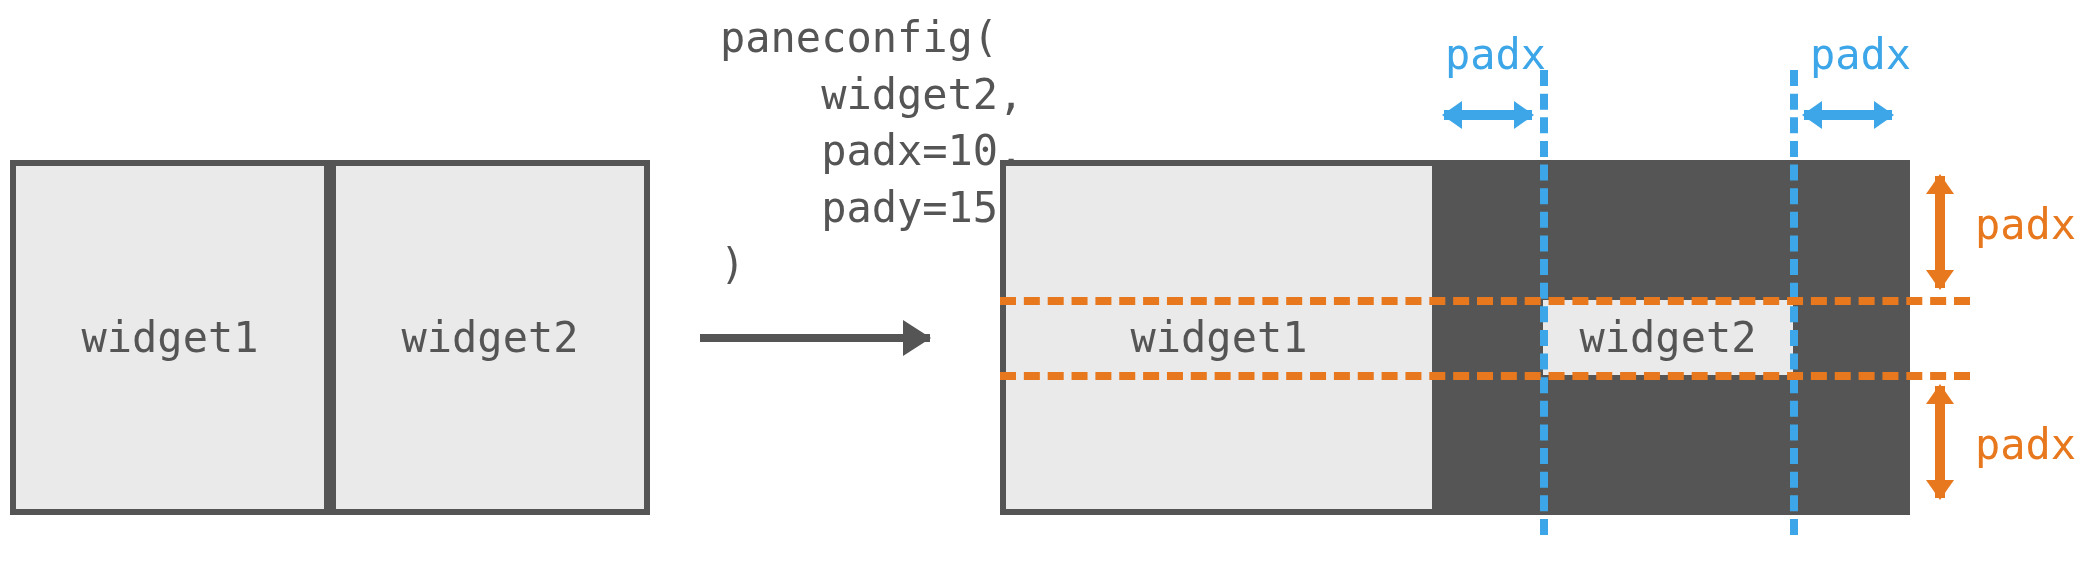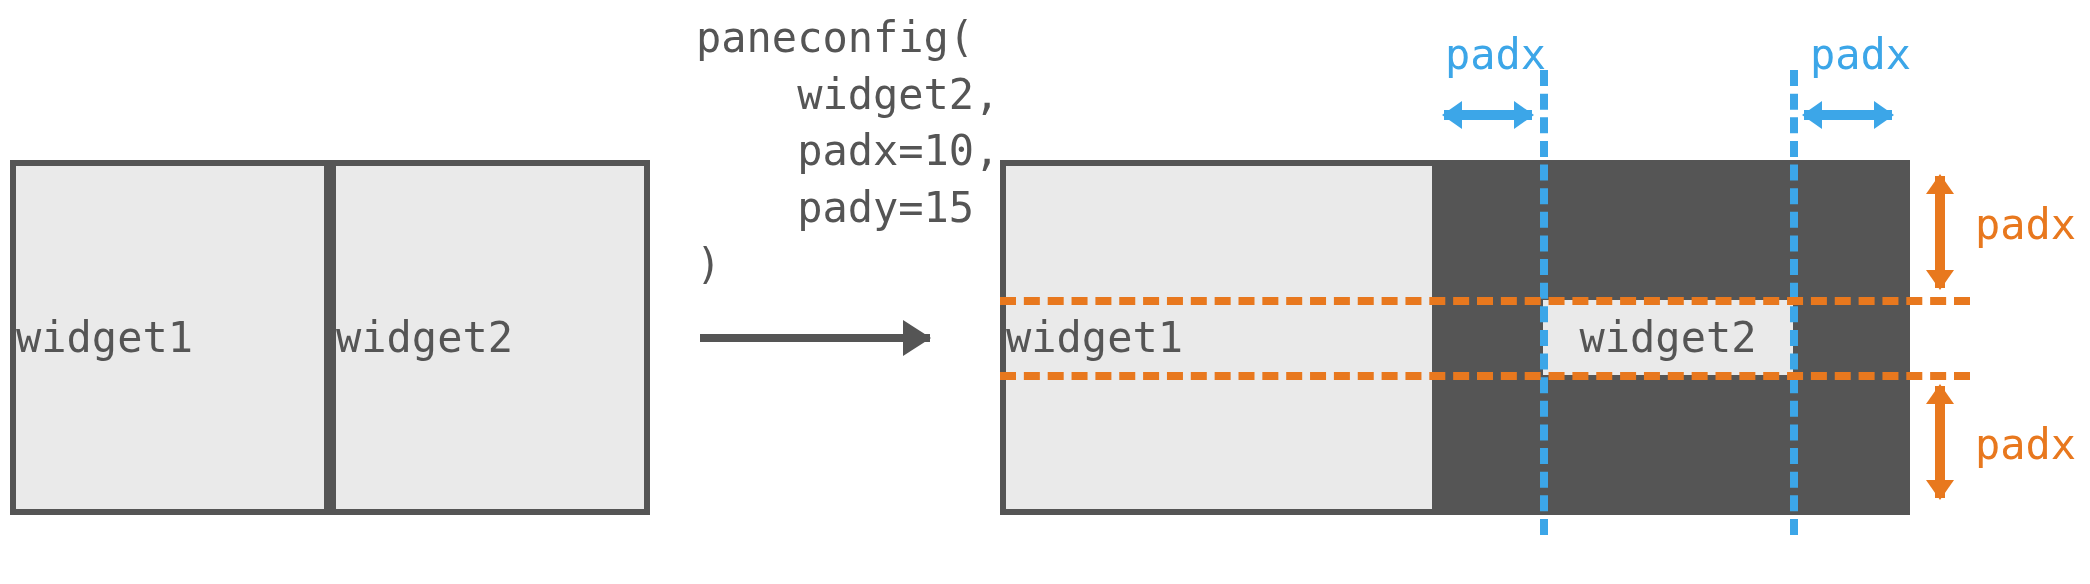--- a/index.html
+++ b/index.html
@@ -19,20 +19,21 @@
     background: #555555;
     border: 6px solid #555555;
     box-sizing: border-box;
     display: flex;
     flex-direction: row;
   }
   .pane-left, .pane-right {
     background: #eaeaea;
     display: flex;
     align-items: center;
+    justify-content: center;
   }
   .pane-label {
     color: #555555;
     font-size: 42px;
     white-space: nowrap;
   }
   .pane-label-inner {
     color: #555555;
     font-size: 42px;
     white-space: nowrap;
@@ -148,21 +149,21 @@
   <div class="abs pane-outer" style="left:10px; top:160px; width:640px; height:355px;">
     <div class="pane-left" style="width:308px; height:100%;">
       <span class="pane-label">widget1</span>
     </div>
     <div style="width:12px; height:100%; background:#555555;"></div>
     <div class="pane-right" style="flex:1; height:100%;">
       <span class="pane-label">widget2</span>
     </div>
   </div>
 
-  <div class="abs code-block" style="left:696px; top:10px;">paneconfig(
+  <div class="abs code-block" style="left:720px; top:10px;">paneconfig(
     widget2,
     padx=10,
     pady=15
 )</div>
 
   <div class="abs arrow-right" style="left:700px; top:334px; width:230px;"></div>
 
   <div class="abs" style="left:1000px; top:160px; width:910px; height:355px; border:6px solid #555555; box-sizing:border-box; display:flex;">
 
     <div class="pane-left" style="width:426px; height:100%;">

